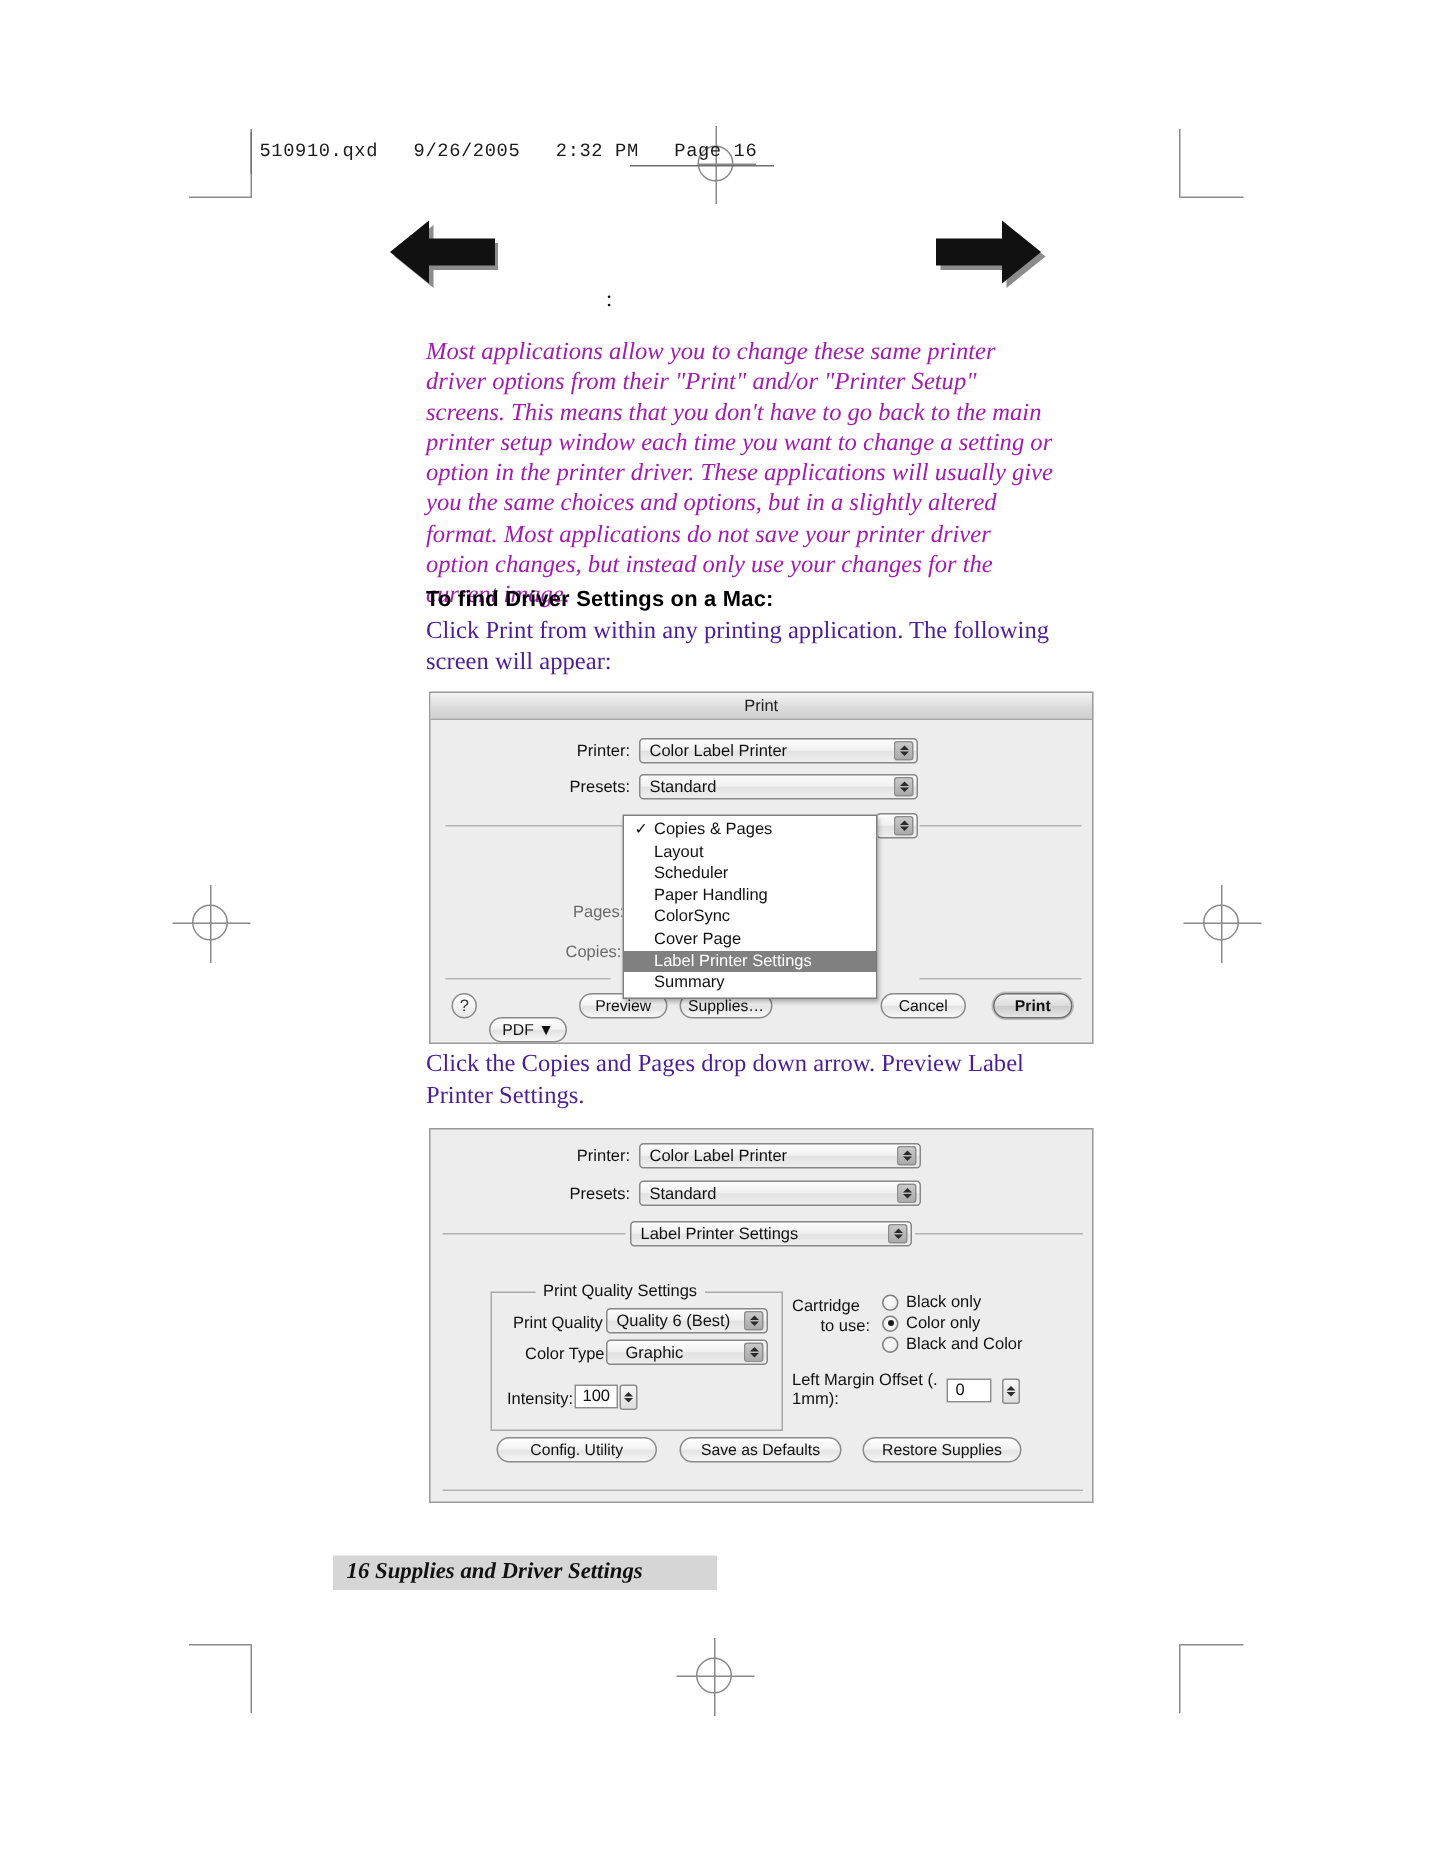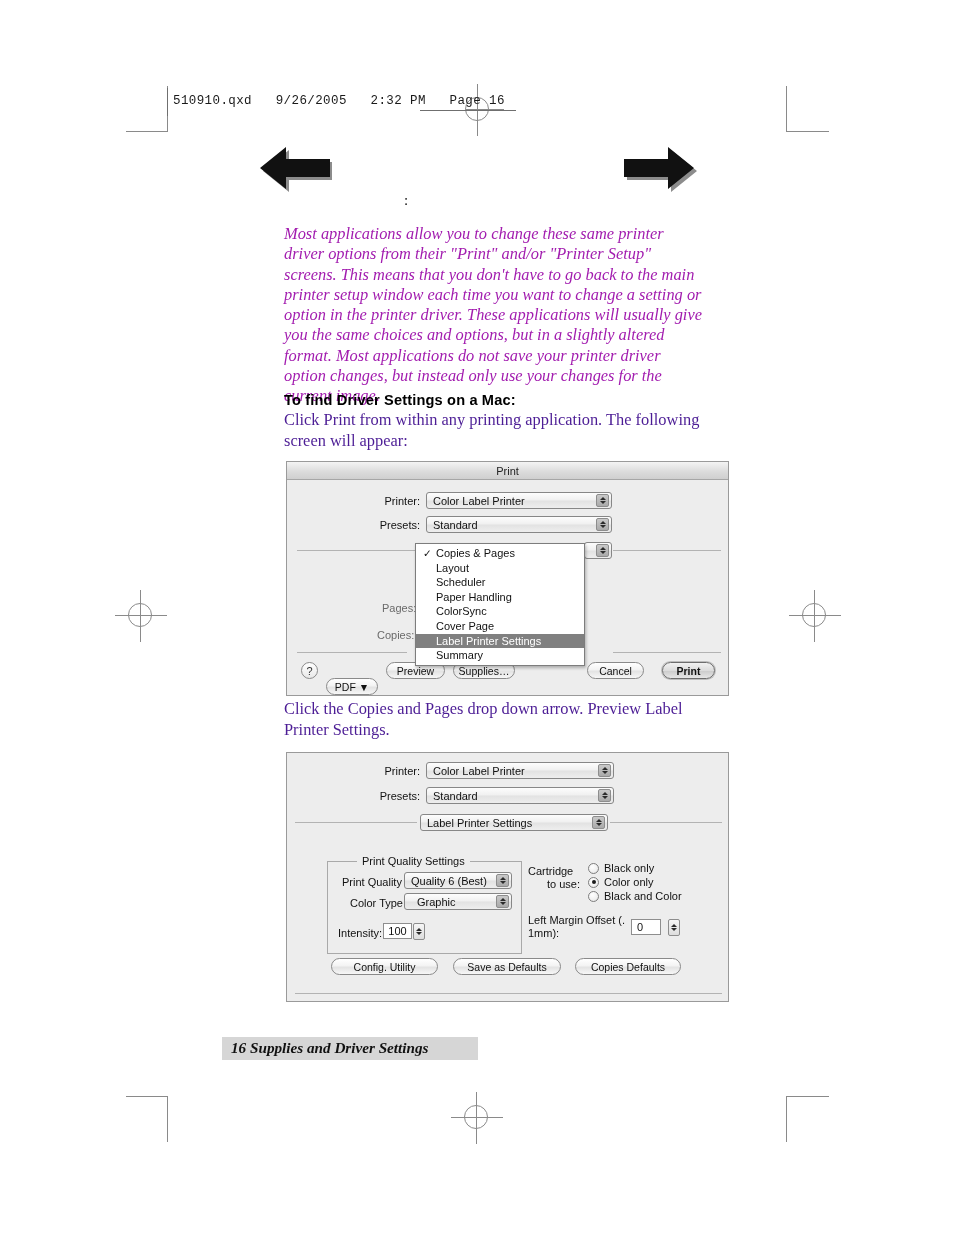--- a/index.html
+++ b/index.html
@@ -600,20 +600,20 @@
       <i class="tri-dn"></i>
   </div>
 
   <div class="cap-btn" style="left:44px; top:205px; width:107px;">
     <span>Config. Utility</span>
   </div>
   <div class="cap-btn" style="left:166px; top:205px; width:108px;">
     <span>Save as Defaults</span>
   </div>
   <div class="cap-btn" style="left:288px; top:205px; width:106px;">
-    <span>Copies Defaults</span>
+    <span>Restore Supplies</span>
   </div>
 
   <div class="sep-rule" style="left:8px; top:240px; width:427px;"></div>
 </div>
 
 <div class="footer-band"></div>
 <div class="footer-text">16  Supplies and Driver Settings</div>
 
 </body></html>

